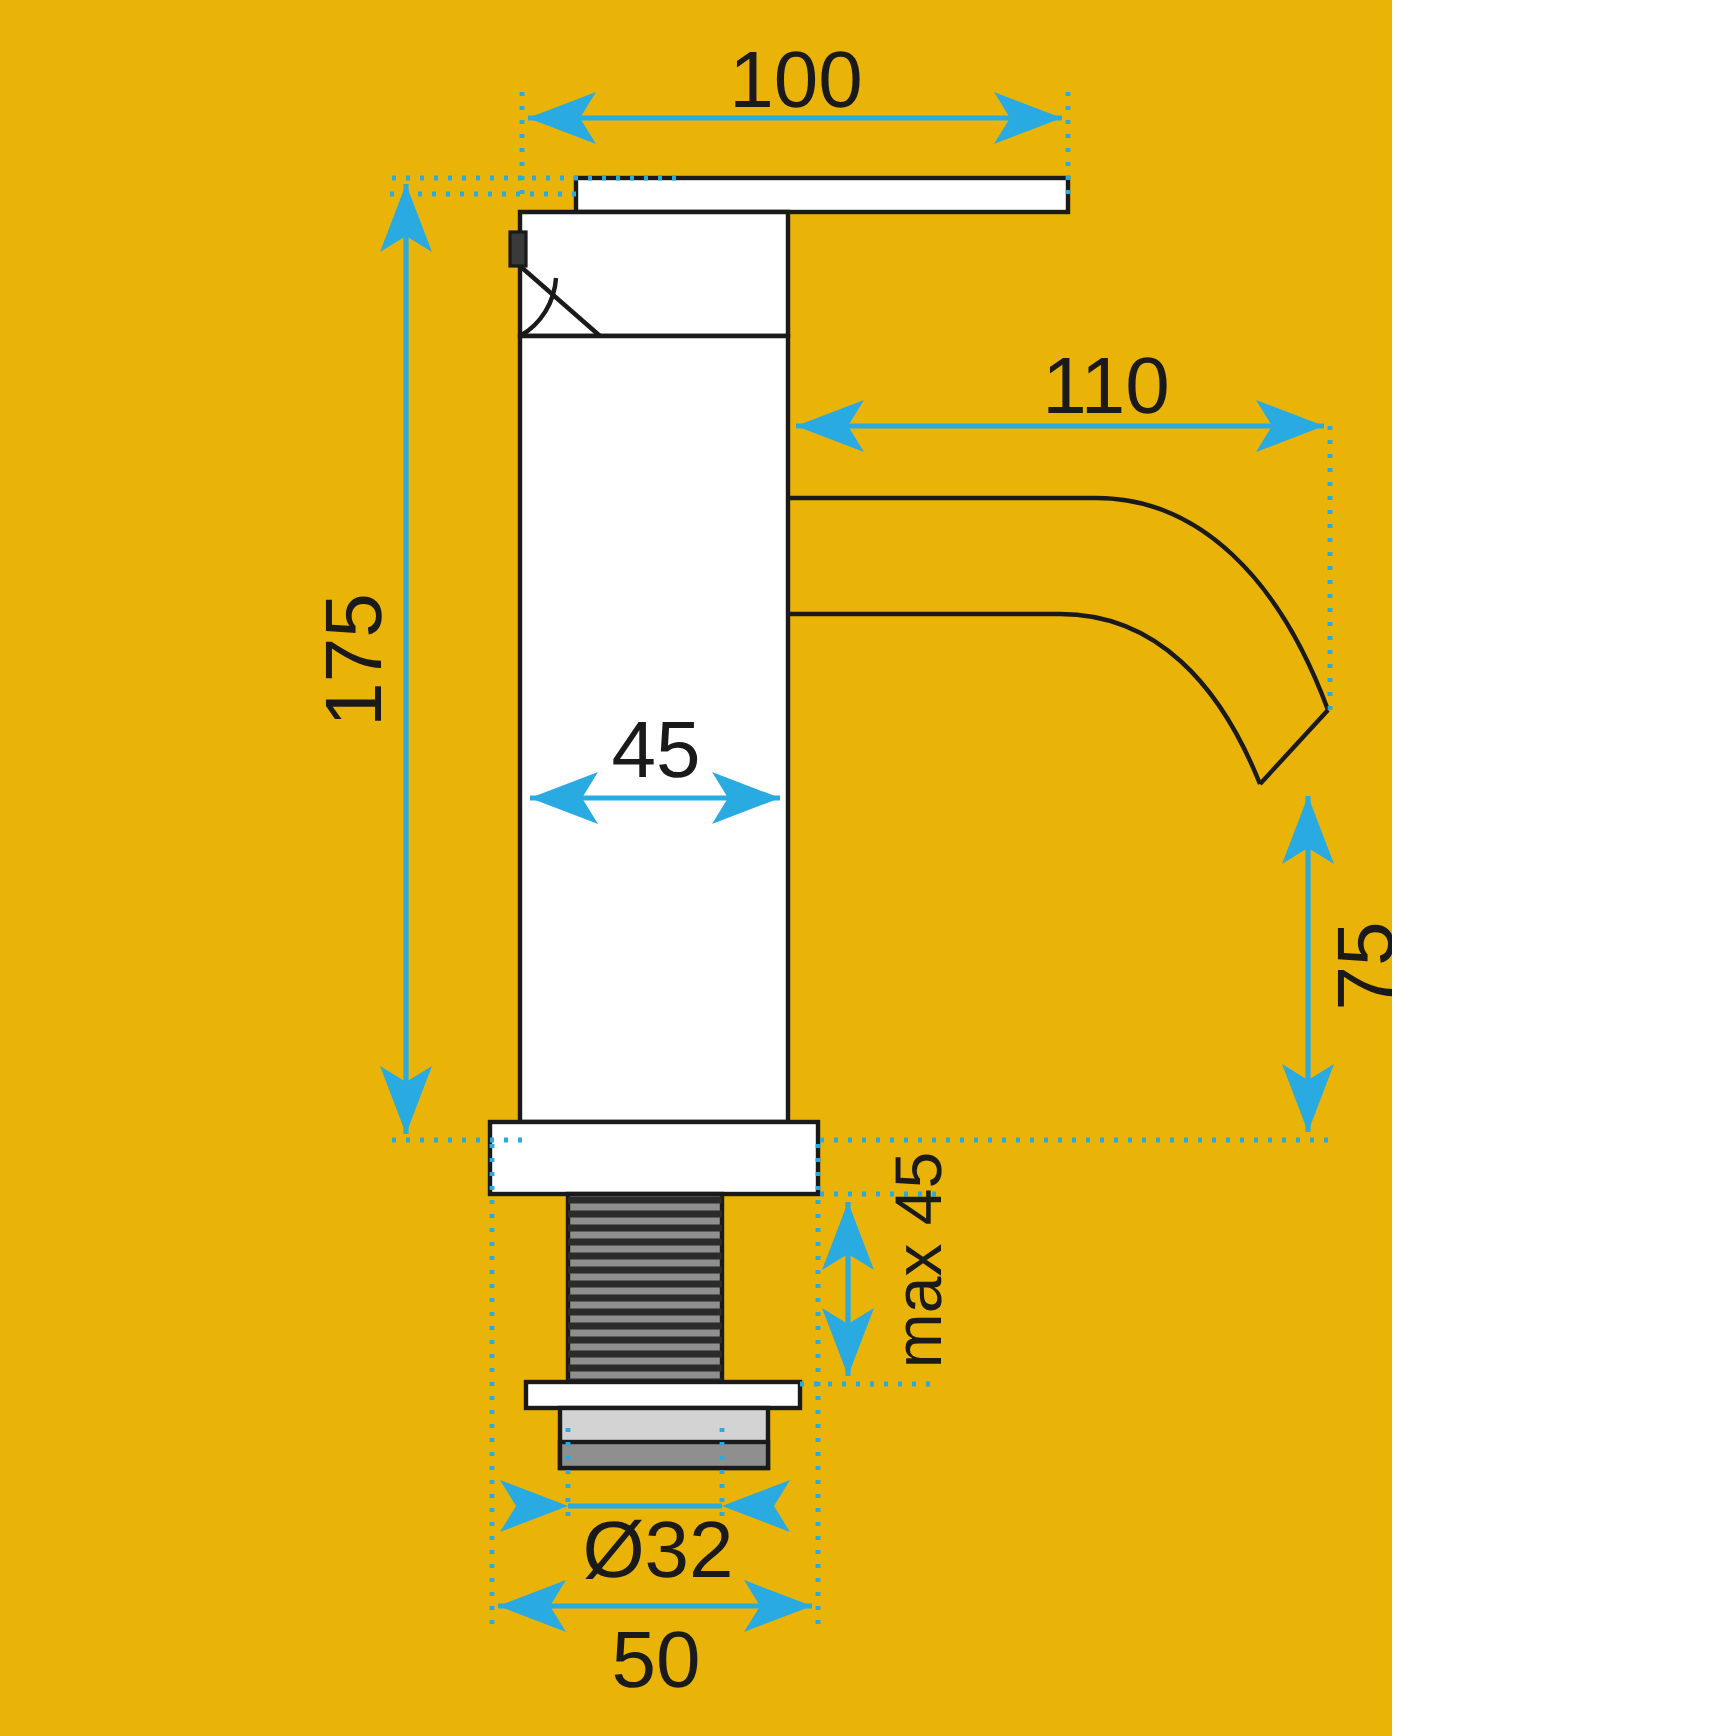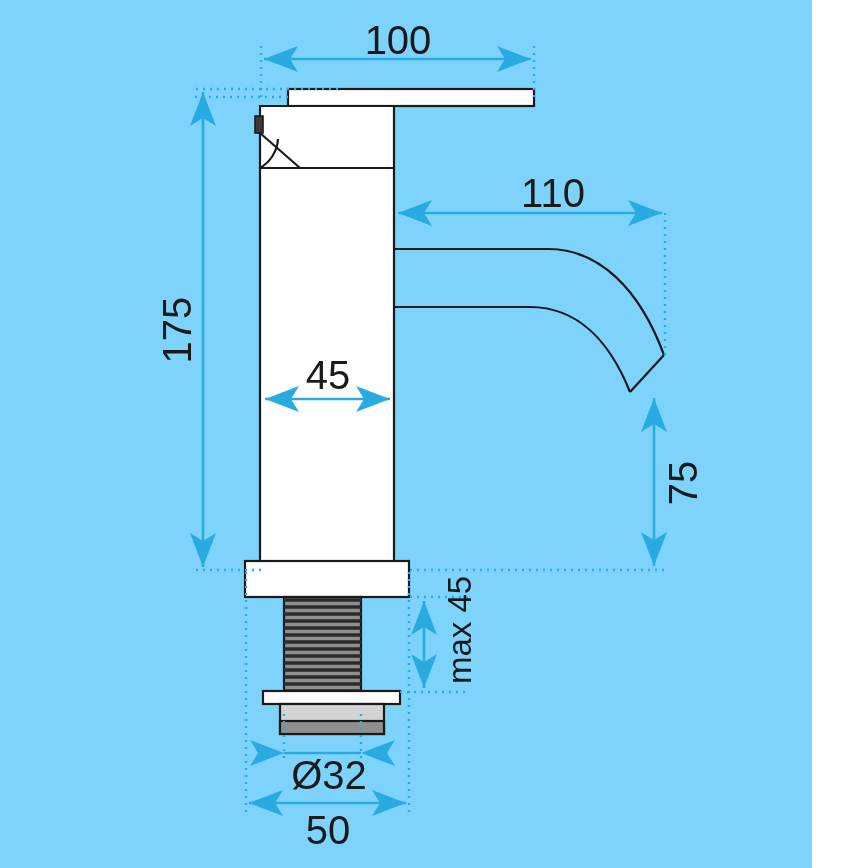--- a/index.html
+++ b/index.html
@@ -6,23 +6,23 @@
   html, body {
     margin: 0;
     padding: 0;
     background: #ffffff;
   }
   body {
     font-family: "Liberation Sans", sans-serif;
   }
   #drawing-root {
     position: relative;
-    width: 812px;
+    width: 696px;
     height: 868px;
-    background: #7dd3fc;
+    background: #eab308;
     overflow: hidden;
   }
   #drawing-svg {
     display: block;
     width: 868px;
     height: 868px;
   }
   .dim-text {
     font-family: "Liberation Sans", sans-serif;
     font-size: 40px;

